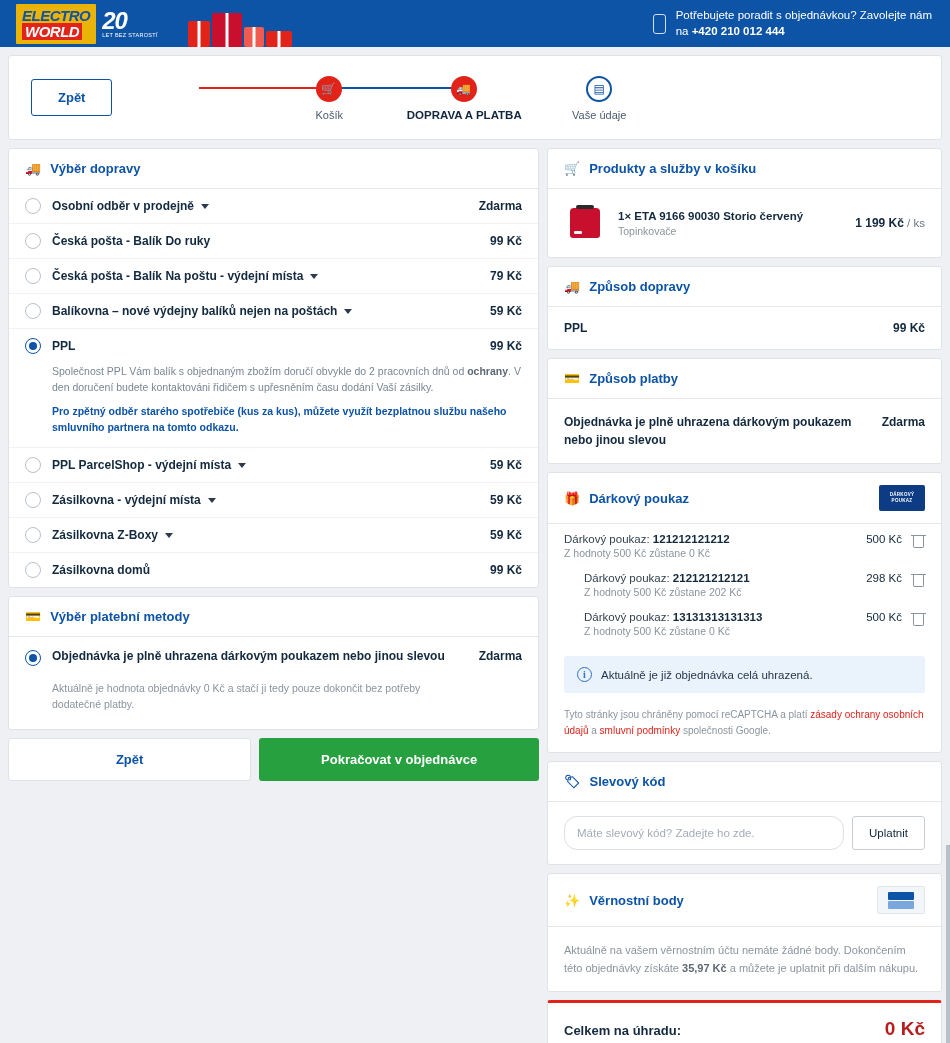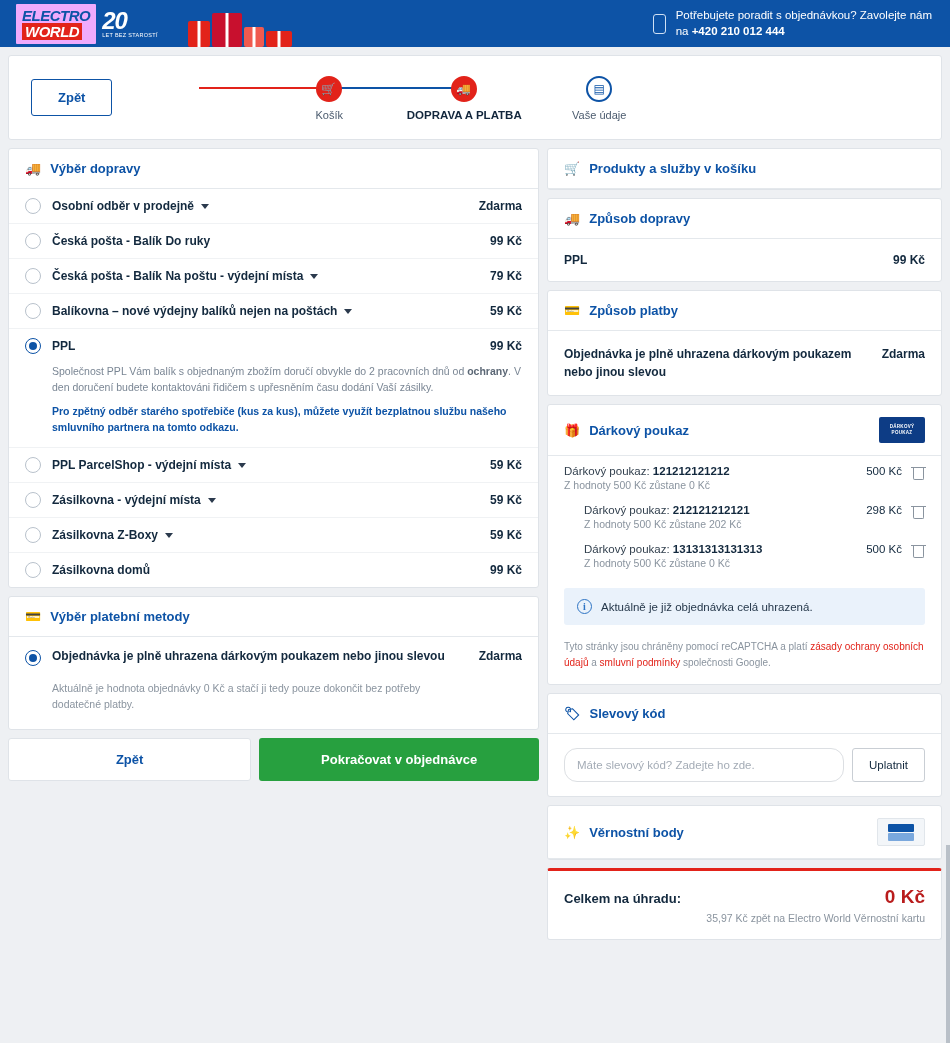--- a/index.html
+++ b/index.html
@@ -20,21 +20,21 @@
     position: relative;
     overflow: hidden;
   }
   .logo {
     margin-left: 16px;
     display: flex;
     align-items: center;
     gap: 6px;
   }
   .logo-box {
-    background: #f0abfc;
+    background: #eab308;
     color: #0d53a6;
     font-weight: 700;
     font-style: italic;
     font-size: 15px;
     line-height: 1;
     padding: 4px 6px;
     letter-spacing: -0.5px;
     border-radius: 1px;
   }
   .logo-electro { display:block; color:#0d53a6; }
@@ -561,20 +561,33 @@
       </div>
     </div>
 
     <div class="col-right">
 
       <div class="card">
         <div class="card-head">
           <span class="ico">🛒</span>
           <span>Produkty a služby v košíku</span>
         </div>
+        <div class="prod">
+          <div class="prod-thumb">
+            <div class="toaster"></div>
+          </div>
+          <div class="prod-info">
+            <div class="prod-name">1× ETA 9166 90030 Storio červený</div>
+            <div class="prod-cat">Topinkovače</div>
+          </div>
+          <div class="prod-price">
+            <b>1 199 Kč</b>
+            <span>/ ks</span>
+          </div>
+        </div>
       </div>
 
       <div class="card">
         <div class="card-head">
           <span class="ico">🚚</span>
           <span>Způsob dopravy</span>
         </div>
         <div class="simple-row">
           <span class="lbl">PPL</span>
           <span class="val">99 Kč</span>
@@ -655,20 +668,23 @@
 
       <div class="card">
         <div class="card-head head-with-badge">
           <span class="ico">✨</span>
           <span>Věrnostní body</span>
           <span class="loyalty-badge">
             <span class="lb-card"></span>
             <span class="lb-card2"></span>
           </span>
         </div>
+        <div class="loyalty-text">
+          <span>Aktuálně na vašem věrnostním účtu nemáte žádné body. Dokončením této objednávky získáte </span><b>35,97 Kč</b><span> a můžete je uplatnit při dalším nákupu.</span>
+        </div>
       </div>
 
       <div class="card total-card">
         <div class="total-row">
           <span class="total-lbl">Celkem na úhradu:</span>
           <span class="total-val">0 Kč</span>
         </div>
         <div class="total-sub">35,97 Kč zpět na Electro World Věrnostní kartu</div>
       </div>
 

